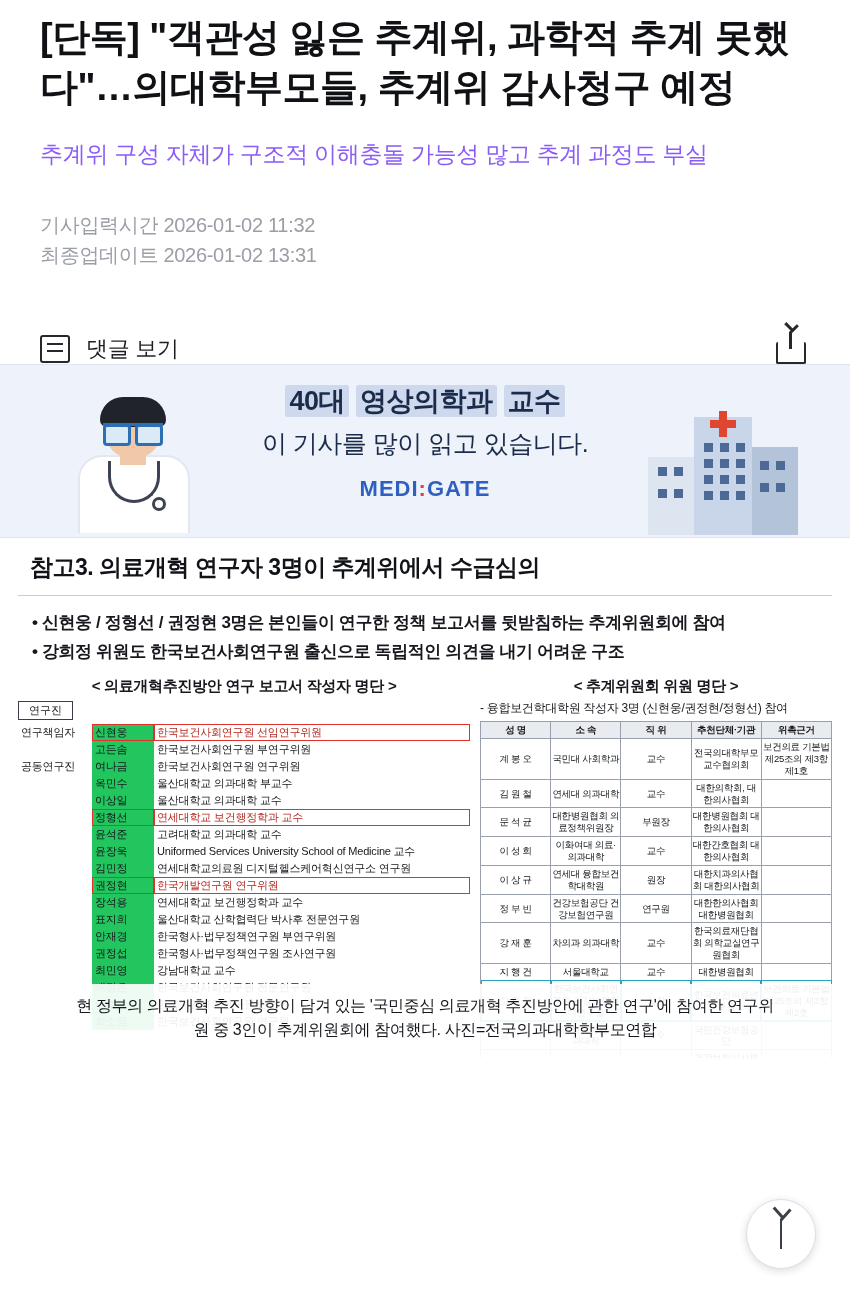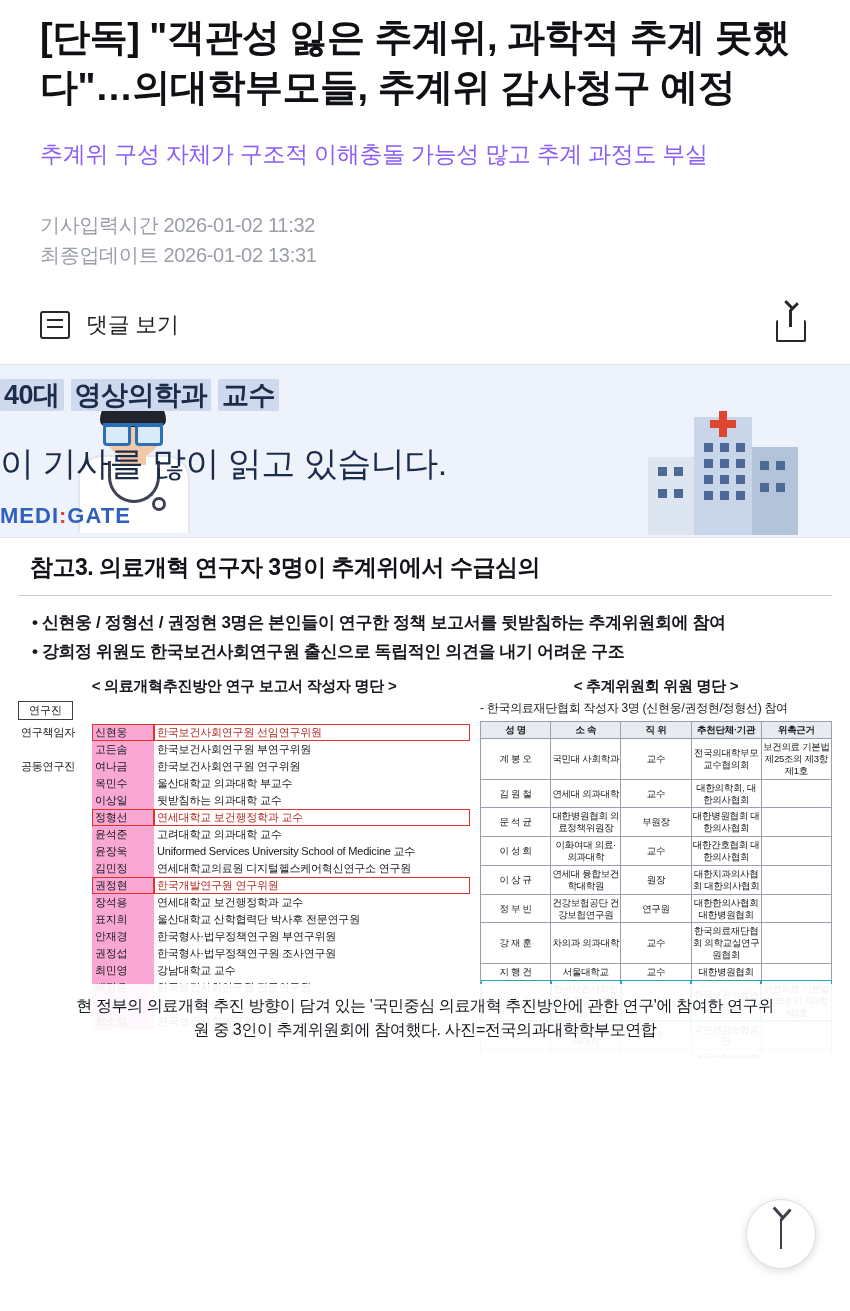--- a/index.html
+++ b/index.html
@@ -35,21 +35,21 @@
     color: #9a9ea6;
     letter-spacing: -0.3px;
   }
 
   
   .action-bar {
     margin-top: 40px;
     padding: 0 40px;
     height: 54px;
     display: flex;
-    align-items: flex-start;
+    align-items: flex-end;
     justify-content: space-between;
   }
   .comment-group { display: flex; align-items: center; gap: 16px; }
   .comment-icon {
     width: 30px; height: 28px;
     border: 2.5px solid #26282c;
     border-radius: 3px;
     position: relative;
   }
   .comment-icon::before,
@@ -98,36 +98,37 @@
   .promo {
     position: relative;
     height: 174px;
     background: #eef2fa;
     border-top: 1px solid #dfe4ef;
     border-bottom: 1px solid #dfe4ef;
     overflow: hidden;
   }
   .promo-center {
     position: absolute;
-    left: 0; right: 0; top: 12px;
+    left: 0; right: 0; top: 18px;
+    text-align: center;
   }
   .promo-line1 {
     font-size: 27px;
     font-weight: 700;
     color: #1b2b4a;
     letter-spacing: -0.5px;
   }
   .promo-line1 .hl {
     background: #cfd9ee;
     padding: 1px 4px;
     border-radius: 2px;
   }
   .promo-line2 {
-    margin-top: 28px;
-    font-size: 34px;
+    margin-top: 8px;
+    font-size: 25px;
     color: #1b2b4a;
     letter-spacing: -0.5px;
   }
   .promo-brand {
     margin-top: 16px;
     font-size: 22px;
     font-weight: 700;
     color: #2f5fbf;
     letter-spacing: 1px;
   }
@@ -268,21 +269,21 @@
   }
   .roster { margin-top: 4px; width: 100%; border-collapse: collapse; }
   .roster td {
     font-size: 11px;
     color: #15171c;
     padding: 1px 3px;
     white-space: nowrap;
     letter-spacing: -0.2px;
   }
   .roster td.role { width: 74px; color: #15171c; }
-  .roster td.nm { width: 62px; background: #f9a8d4; }
+  .roster td.nm { width: 62px; background: #22c55e; }
   .roster tr.mark td.nm,
   .roster tr.mark td.org { position: relative; }
   .roster tr.mark td.nm { outline: 1.5px solid #e0312a; outline-offset: -1px; }
   .roster tr.mark td.org { outline: 1.5px solid #e0312a; outline-offset: -1px; color: #b3261e; }
 
   .rtable { margin-top: 4px; width: 100%; border-collapse: collapse; table-layout: fixed; }
   .rtable th, .rtable td {
     border: 1px solid #9aa0ab;
     font-size: 9.5px;
     color: #15171c;
@@ -443,21 +444,21 @@
                 <td class="org">한국보건사회연구원 연구위원</td>
               </tr>
               <tr>
                 <td class="role"></td>
                 <td class="nm">옥민수</td>
                 <td class="org">울산대학교 의과대학 부교수</td>
               </tr>
               <tr>
                 <td class="role"></td>
                 <td class="nm">이상일</td>
-                <td class="org">뒷받침하는 의과대학 교수</td>
+                <td class="org">울산대학교 의과대학 교수</td>
               </tr>
               <tr class="mark">
                 <td class="role"></td>
                 <td class="nm">정형선</td>
                 <td class="org">연세대학교 보건행정학과 교수</td>
               </tr>
               <tr>
                 <td class="role"></td>
                 <td class="nm">윤석준</td>
                 <td class="org">고려대학교 의과대학 교수</td>
@@ -516,21 +517,21 @@
                 <td class="role"></td>
                 <td class="nm">최소영</td>
                 <td class="org">한국보건사회연구원 연구원</td>
               </tr>
             </tbody>
         </table>
       </div>
 
       <div class="pane-r">
         <div class="pane-head">&lt; 추계위원회 위원 명단 &gt;</div>
-        <div class="pane-sub">- 한국의료재단협회 작성자 3명 (신현웅/권정현/정형선) 참여</div>
+        <div class="pane-sub">- 융합보건학대학원 작성자 3명 (신현웅/권정현/정형선) 참여</div>
         <table class="rtable">
           <thead id="rtable-head">
               <tr>
                 <th>성 명</th>
                 <th>소 속</th>
                 <th>직 위</th>
                 <th>추천단체·기관</th>
                 <th>위촉근거</th>
               </tr>
             </thead>

